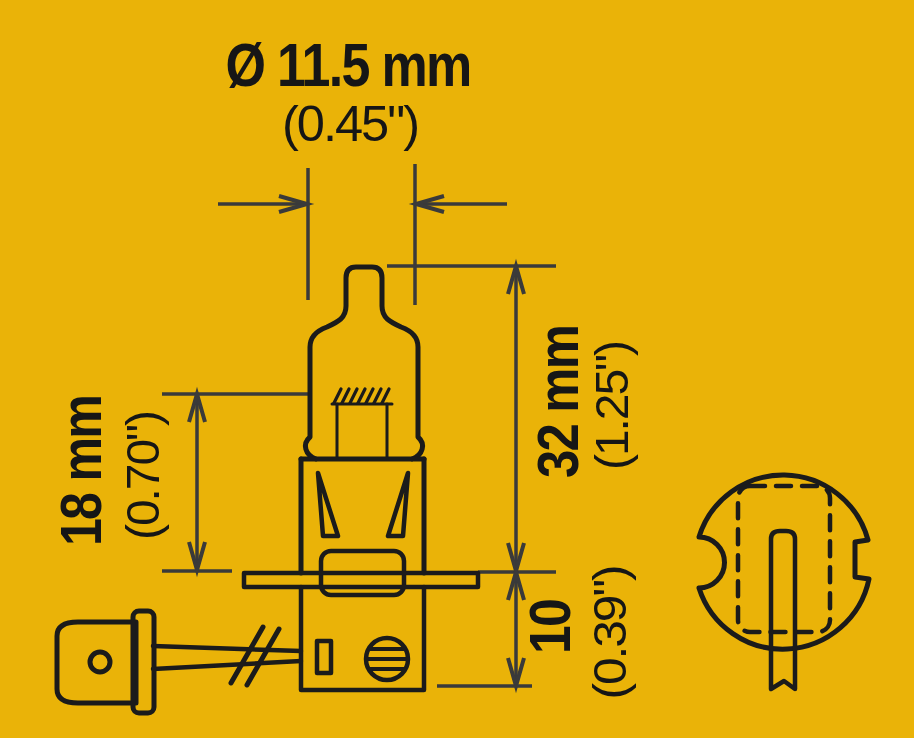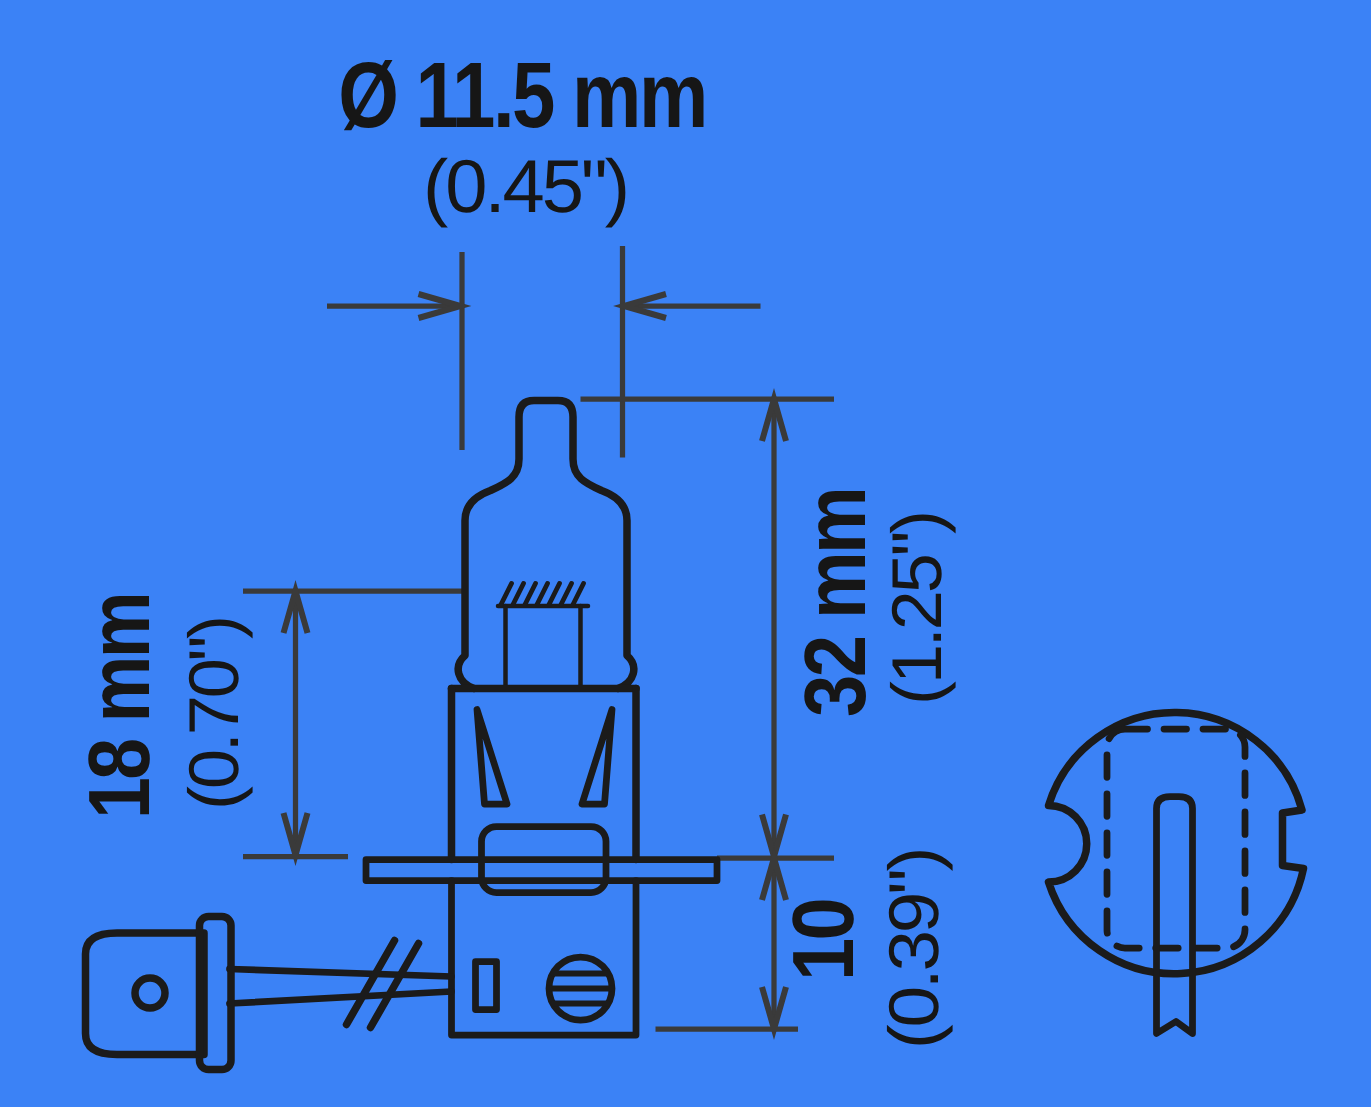--- a/index.html
+++ b/index.html
@@ -1,16 +1,16 @@
 <!DOCTYPE html>
 <html><head>
 <meta charset="utf-8">
 <style>
   html,body{margin:0;padding:0;background:#f7f7f7;width:914px;height:738px;overflow:hidden;}
-  #stage{position:relative;width:914px;height:738px;background:#3b82f6;}
+  #stage{position:relative;width:914px;height:738px;background:#eab308;}
   svg{position:absolute;left:0;top:0;}
   text{font-family:"Liberation Sans",sans-serif;fill:#161616;}
   .t-big{font-size:62px;font-weight:700;letter-spacing:-2px;}
   .t-paren-big{font-size:50px;font-weight:400;letter-spacing:-2px;}
   .t-dim{font-size:58px;font-weight:700;letter-spacing:-2px;}
   .t-paren{font-size:47px;font-weight:400;letter-spacing:-2px;}
   .outline{stroke:#1b1b1b;fill:none;stroke-linejoin:round;stroke-linecap:round;}
   .dim{stroke:#3a3a3a;fill:none;stroke-width:3.5;stroke-linecap:butt;}
   .arrow{stroke:#3a3a3a;fill:none;stroke-width:4;stroke-linejoin:miter;}
 </style>

